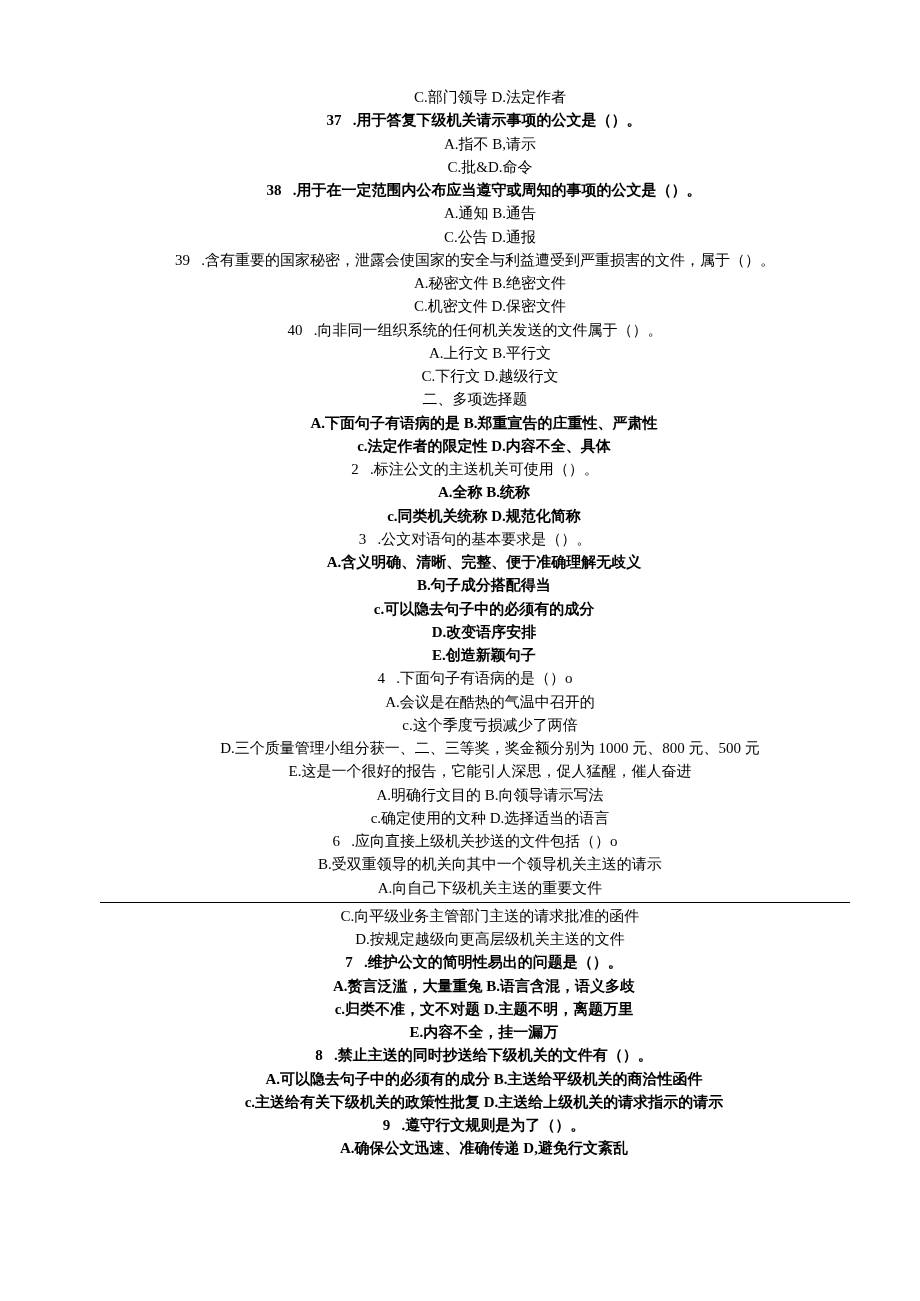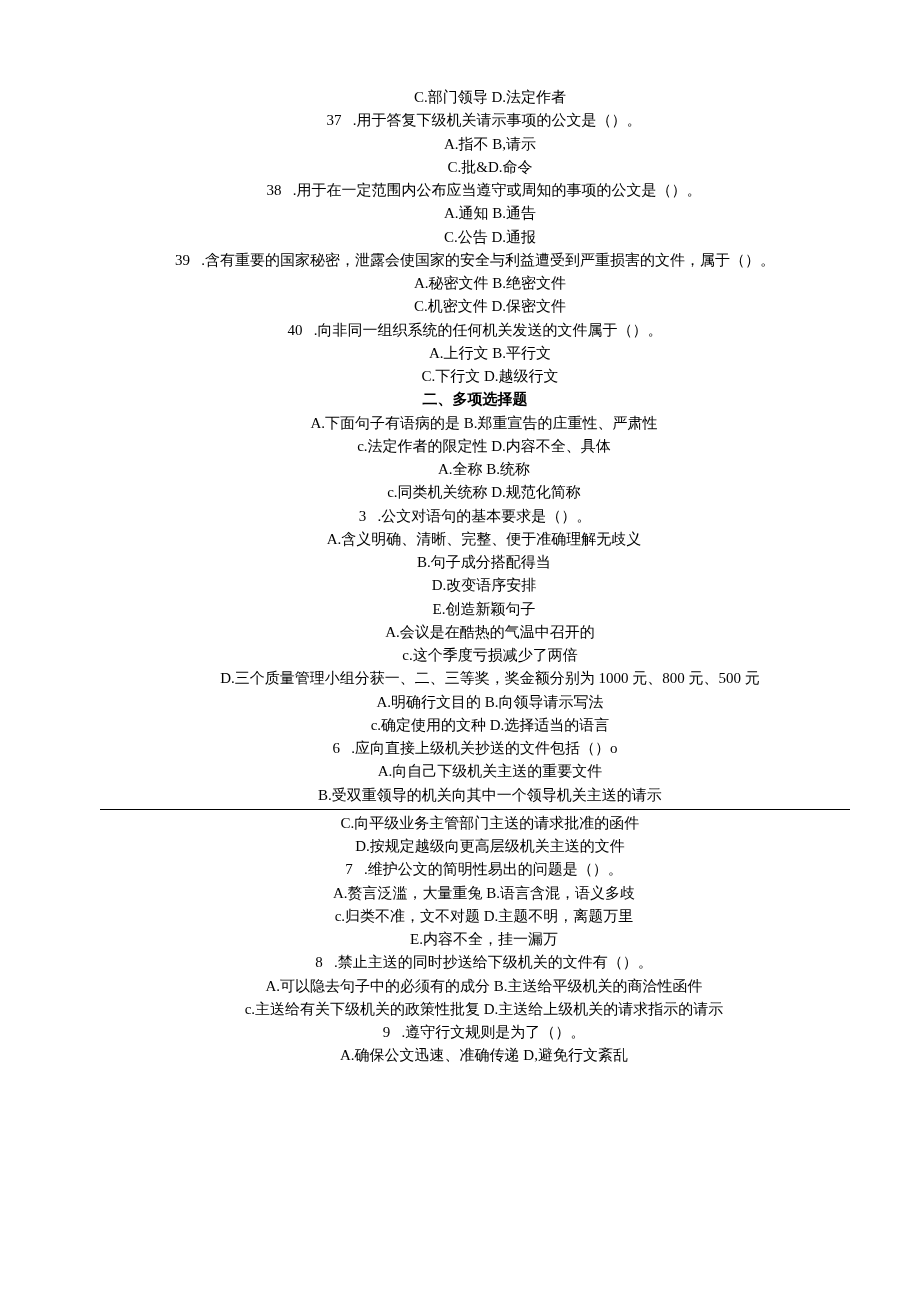--- a/index.html
+++ b/index.html
@@ -13,23 +13,23 @@
     width: 920px;
   }
   .page {
     padding: 86px 70px 60px 100px;
     text-align: center;
   }
   .line {
     white-space: pre-wrap;
   }
   .indent-0 { padding-left: 0px; }
-  .indent-2 { padding-left: 18px; }
+  .indent-2 { padding-left: 18px; font-weight: bold; }
   .indent-3 { padding-left: 30px; }
-  .bold { font-weight: bold; }
+  .bold { font-weight: normal; }
   hr.sep {
     border: none;
     border-top: 1px solid #000;
     margin: 2px 0 2px 0;
   }
 </style>
 </head>
 <body>
 
 <div class="page">
@@ -43,35 +43,39 @@
       <div class="line indent-3">C.公告 D.通报</div>
       <div class="line indent-0">39   .含有重要的国家秘密，泄露会使国家的安全与利益遭受到严重损害的文件，属于（）。</div>
       <div class="line indent-3">A.秘密文件 B.绝密文件</div>
       <div class="line indent-3">C.机密文件 D.保密文件</div>
       <div class="line indent-0">40   .向非同一组织系统的任何机关发送的文件属于（）。</div>
       <div class="line indent-3">A.上行文 B.平行文</div>
       <div class="line indent-3">C.下行文 D.越级行文</div>
       <div class="line indent-0 bold">二、多项选择题</div>
       <div class="line indent-2">A.下面句子有语病的是 B.郑重宣告的庄重性、严肃性</div>
       <div class="line indent-2">c.法定作者的限定性 D.内容不全、具体</div>
+      <div class="line indent-0">2   .标注公文的主送机关可使用（）。</div>
       <div class="line indent-2">A.全称 B.统称</div>
       <div class="line indent-2">c.同类机关统称 D.规范化简称</div>
       <div class="line indent-0">3   .公文对语句的基本要求是（）。</div>
       <div class="line indent-2">A.含义明确、清晰、完整、便于准确理解无歧义</div>
       <div class="line indent-2">B.句子成分搭配得当</div>
+      <div class="line indent-2">c.可以隐去句子中的必须有的成分</div>
       <div class="line indent-2">D.改变语序安排</div>
       <div class="line indent-2">E.创造新颖句子</div>
+      <div class="line indent-0">4   .下面句子有语病的是（）o</div>
       <div class="line indent-3">A.会议是在酷热的气温中召开的</div>
       <div class="line indent-3">c.这个季度亏损减少了两倍</div>
       <div class="line indent-3">D.三个质量管理小组分获一、二、三等奖，奖金额分别为 1000 元、800 元、500 元</div>
+      <div class="line indent-3">E.这是一个很好的报告，它能引人深思，促人猛醒，催人奋进</div>
       <div class="line indent-3">A.明确行文目的 B.向领导请示写法</div>
       <div class="line indent-3">c.确定使用的文种 D.选择适当的语言</div>
       <div class="line indent-0">6   .应向直接上级机关抄送的文件包括（）o</div>
+      <div class="line indent-3">B.受双重领导的机关向其中一个领导机关主送的请示</div>
       <div class="line indent-3">A.向自己下级机关主送的重要文件</div>
-      <div class="line indent-3">B.受双重领导的机关向其中一个领导机关主送的请示</div>
       <hr class="sep">
       <div class="line indent-3">C.向平级业务主管部门主送的请求批准的函件</div>
       <div class="line indent-3">D.按规定越级向更高层级机关主送的文件</div>
       <div class="line indent-2">7   .维护公文的简明性易出的问题是（）。</div>
       <div class="line indent-2">A.赘言泛滥，大量重兔 B.语言含混，语义多歧</div>
       <div class="line indent-2">c.归类不准，文不对题 D.主题不明，离题万里</div>
       <div class="line indent-2">E.内容不全，挂一漏万</div>
       <div class="line indent-2">8   .禁止主送的同时抄送给下级机关的文件有（）。</div>
       <div class="line indent-2">A.可以隐去句子中的必须有的成分 B.主送给平级机关的商洽性函件</div>
       <div class="line indent-2">c.主送给有关下级机关的政策性批复 D.主送给上级机关的请求指示的请示</div>

